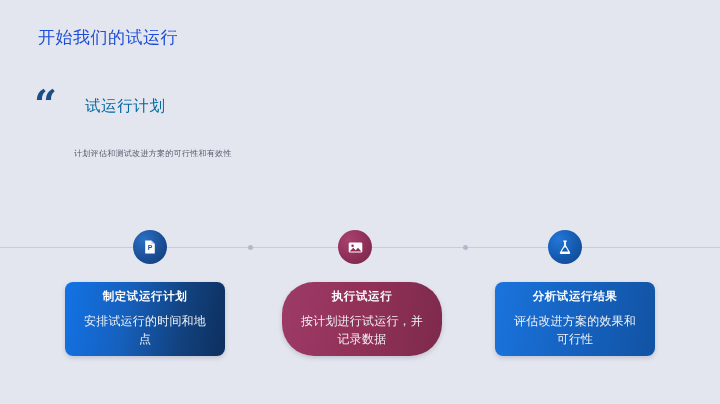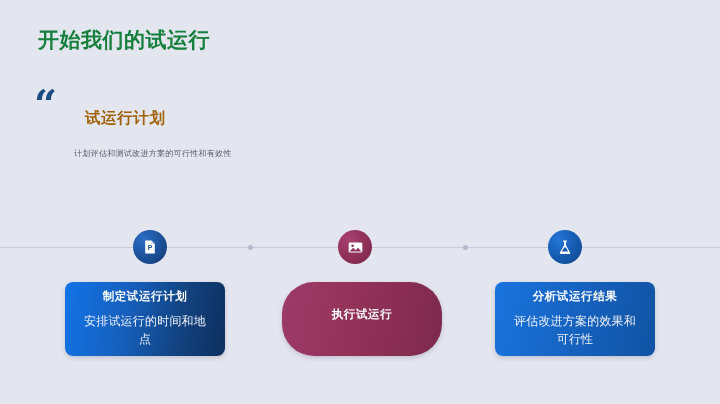--- a/index.html
+++ b/index.html
@@ -12,23 +12,23 @@
   .slide {
     position:relative;
     width:720px; height:404px;
     background:#e4e6ef;
   }
 
   
   .slide-title {
     position:absolute;
     left:38px; top:26px;
-    font-size:21px;
-    font-weight:bold;
-    color:#15803d;
+    font-size:17px;
+    font-weight:normal;
+    color:#1d4ed8;
     letter-spacing:0.5px;
     white-space:nowrap;
   }
 
   
   .quote-block {
     position:absolute;
     left:34px; top:88px;
     width:420px;
   }
@@ -41,24 +41,24 @@
     font-size:40px;
     font-weight:bold;
     line-height:0.72;
     color:#1c4e86;
     margin-right:28px;
     margin-top:2px;
     user-select:none;
   }
   .quote-heading {
     font-size:15.5px;
-    font-weight:bold;
-    color:#a16207;
+    font-weight:normal;
+    color:#0369a1;
     letter-spacing:0.6px;
-    margin-top:20px;
+    margin-top:8px;
     white-space:nowrap;
   }
   .quote-sub {
     position:absolute;
     left:40px; top:60px;
     font-size:8px;
     color:#55596a;
     letter-spacing:0.3px;
     white-space:nowrap;
   }
@@ -175,20 +175,21 @@
     </svg>
   </div>
 
   <div class="card c1">
     <div class="card-title">制定试运行计划</div>
     <div class="card-desc">安排试运行的时间和地点</div>
   </div>
 
   <div class="card c2">
     <div class="card-title">执行试运行</div>
+    <div class="card-desc">按计划进行试运行，并记录数据</div>
   </div>
 
   <div class="card c3">
     <div class="card-title">分析试运行结果</div>
     <div class="card-desc">评估改进方案的效果和可行性</div>
   </div>
 
 </div>
 
 </body></html>

